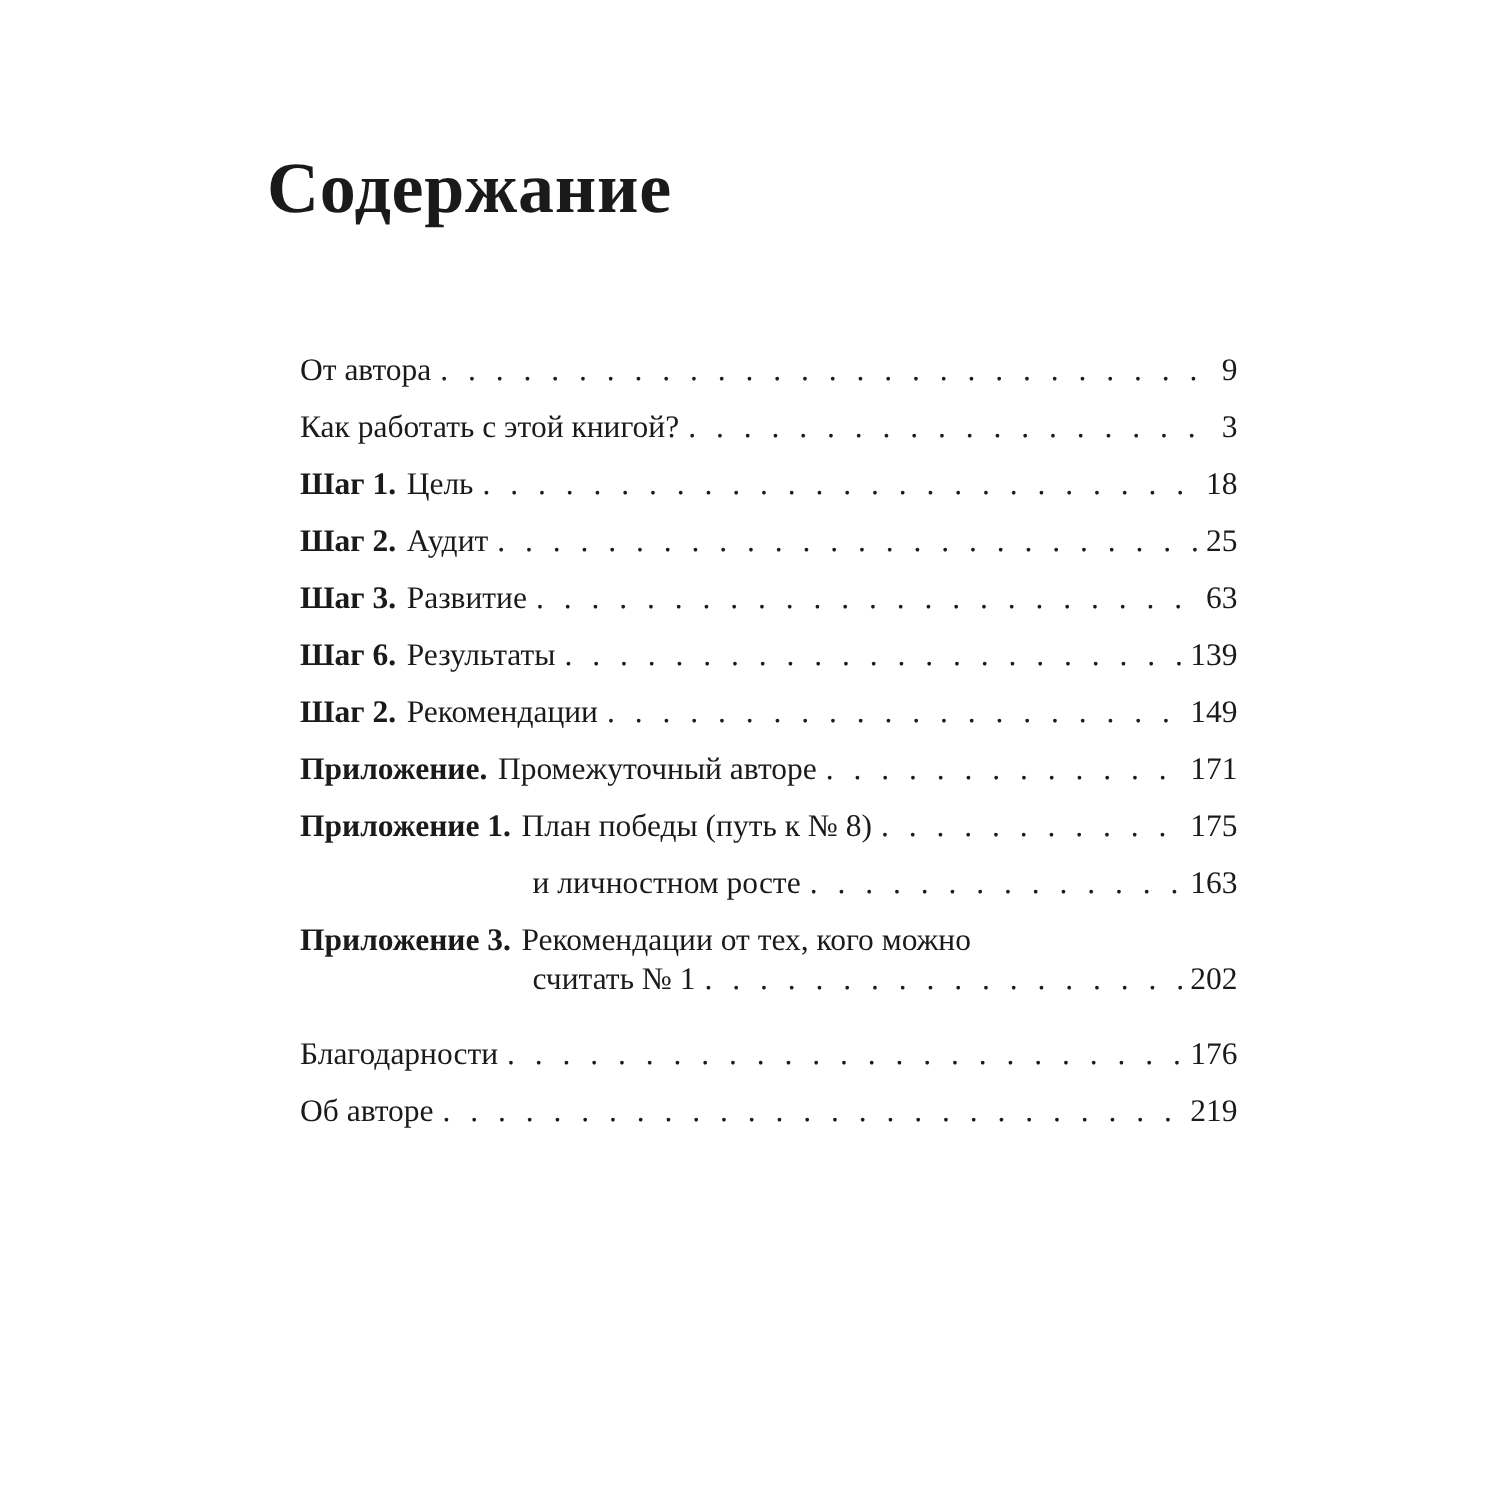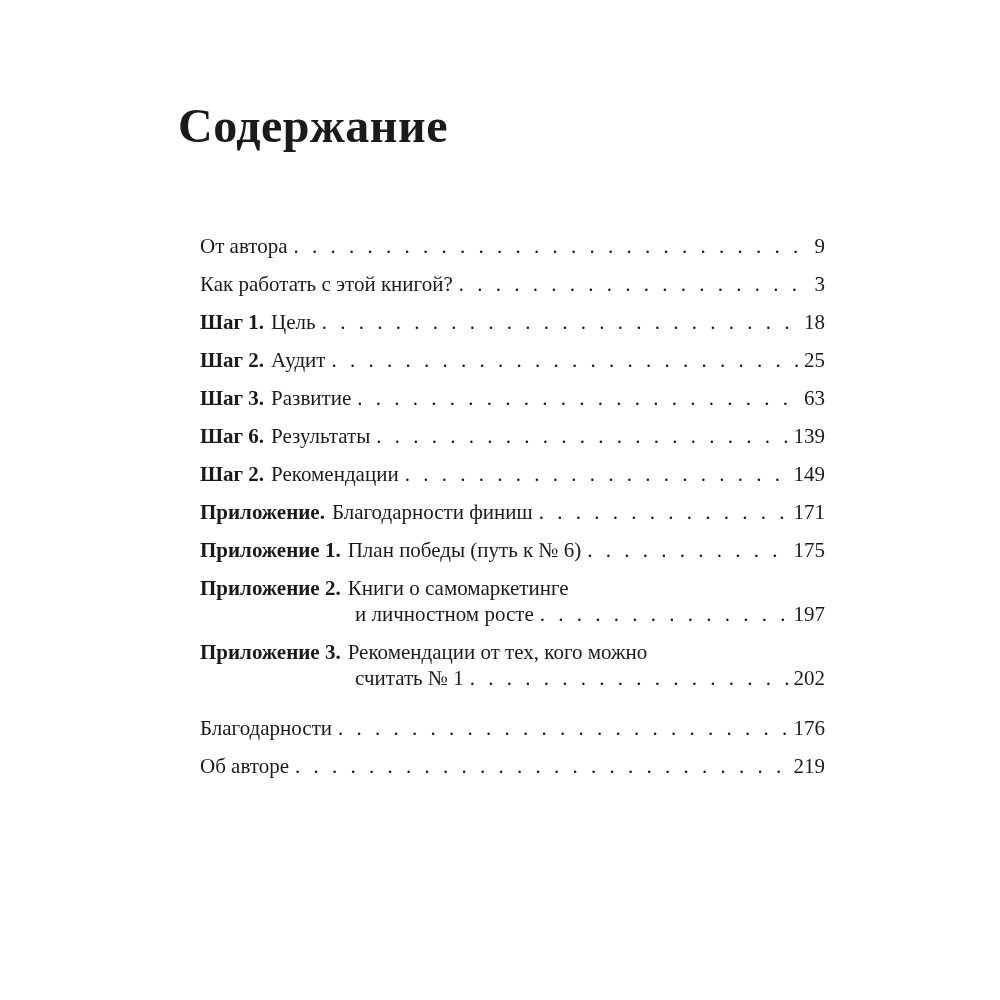--- a/index.html
+++ b/index.html
@@ -112,44 +112,39 @@
         <div class="toc-line">
     <span class="label">Шаг 2.</span>
     <span class="text">Рекомендации</span>
     <span class="dots">. . . . . . . . . . . . . . . . . . . . . . . . . . . . . . . . . . . . . . . . . . . . . . . . . . . . . . . . . . . . . . . . . . . . . . . . . . . . . . . .</span>
     <span class="pagenum">149</span>
   </div>
       </div>
       <div class="toc-row">
         <div class="toc-line">
     <span class="label">Приложение.</span>
-    <span class="text">Благодарности финиш</span>
+    <span class="text">Промежуточный авторе</span>
     <span class="dots">. . . . . . . . . . . . . . . . . . . . . . . . . . . . . . . . . . . . . . . . . . . . . . . . . . . . . . . . . . . . . . . . . . . . . . . . . . . . . . . .</span>
     <span class="pagenum">171</span>
   </div>
       </div>
       <div class="toc-row">
         <div class="toc-line">
     <span class="label">Приложение 1.</span>
-    <span class="text">План победы (путь к № 6)</span>
+    <span class="text">План победы (путь к № 8)</span>
     <span class="dots">. . . . . . . . . . . . . . . . . . . . . . . . . . . . . . . . . . . . . . . . . . . . . . . . . . . . . . . . . . . . . . . . . . . . . . . . . . . . . . . .</span>
     <span class="pagenum">175</span>
   </div>
       </div>
       <div class="toc-row">
-        <div class="toc-line">
-    <span class="label">Приложение 2.</span>
-    <span class="text">Книги о самомаркетинге</span>
-
-  </div>
         <div class="toc-line cont">
 
     <span class="text">и личностном росте</span>
     <span class="dots">. . . . . . . . . . . . . . . . . . . . . . . . . . . . . . . . . . . . . . . . . . . . . . . . . . . . . . . . . . . . . . . . . . . . . . . . . . . . . . . .</span>
-    <span class="pagenum">197</span>
+    <span class="pagenum">163</span>
   </div>
       </div>
       <div class="toc-row">
         <div class="toc-line">
     <span class="label">Приложение 3.</span>
     <span class="text">Рекомендации от тех, кого можно</span>
 
   </div>
         <div class="toc-line cont">
 

